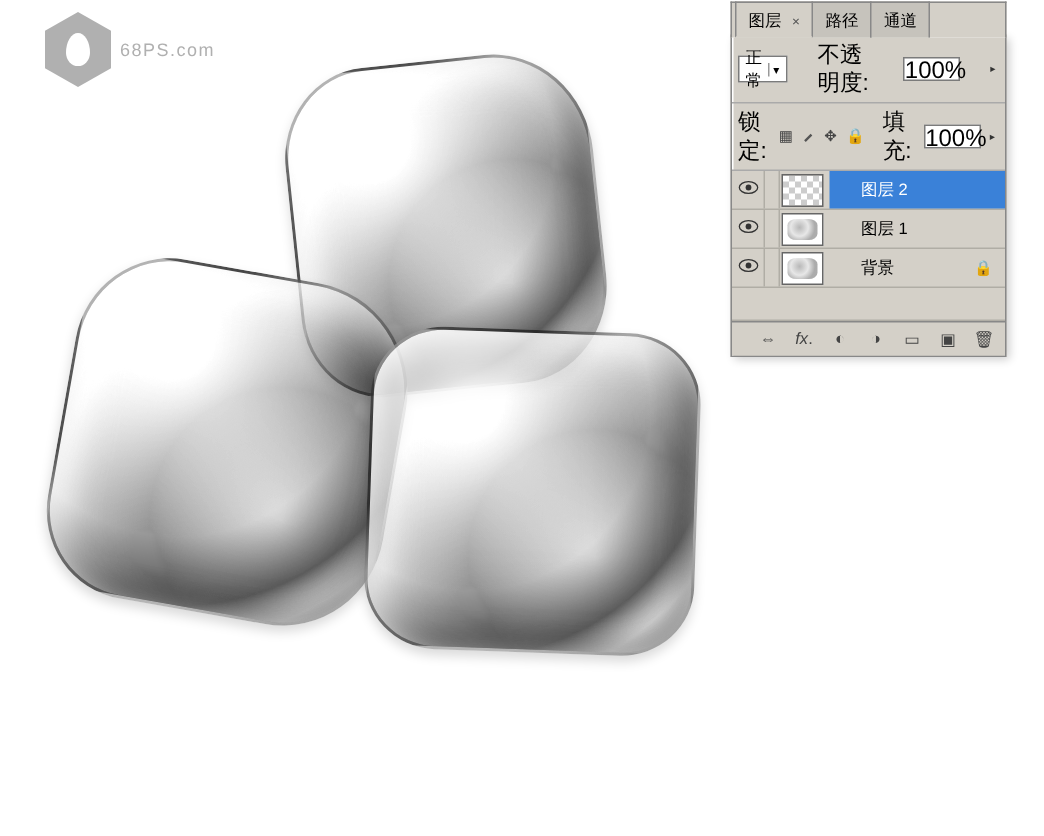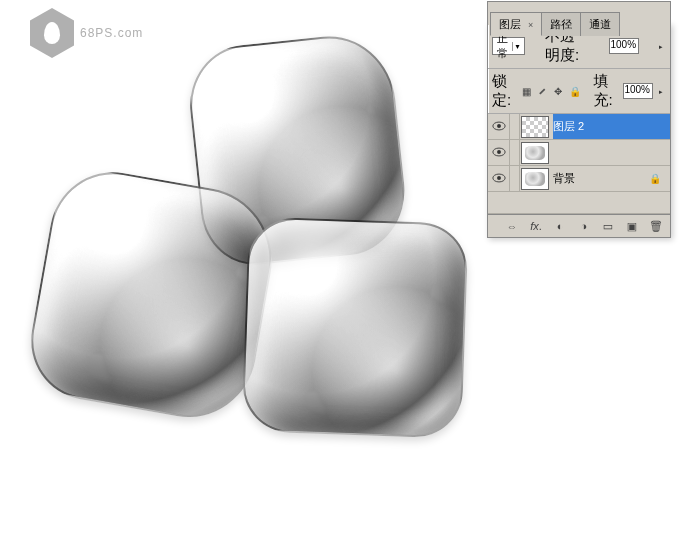--- a/index.html
+++ b/index.html
@@ -95,21 +95,21 @@
     display: flex;
     align-items: flex-end;
   }
   .tab {
     padding: 4px 8px 3px 8px;
     border: 1px solid #888;
     border-bottom: none;
     margin-right: -1px;
     background: #c6c3bc;
     position: relative;
-    top: 11px;
+    top: 0;
     cursor: pointer;
   }
   .tab.active {
     background: #d4d0c8;
     border-bottom: 1px solid #d4d0c8;
     z-index: 2;
   }
   .tab .close {
     margin-left: 4px;
     font-size: 9px;
@@ -140,21 +140,21 @@
     border-left: 1px solid #999;
     font-size: 8px;
   }
   .label-sm { font-size: 15px; }
   .num-input {
     width: 38px; height: 16px;
     background: #fff;
     border: 1px solid #7b7b7b;
     text-align: right;
     padding-right: 2px;
-    font-size: 10px;
+    font-size: 16px;
   }
   .spinner { width: 10px; font-size: 7px; line-height: 7px; color: #333; }
 
   .lock-row {
     display: flex;
     align-items: center;
     padding: 3px 4px;
     border-bottom: 1px solid #aaa;
     gap: 6px;
   }
@@ -212,21 +212,21 @@
     background:
       radial-gradient(circle at 40% 40%, #999 0%, #ddd 40%, #888 70%);
     border-radius: 30%;
     opacity: 0.7;
   }
   .layer-name-area {
     flex: 1;
     height: 100%;
     display: flex;
     align-items: center;
-    padding-left: 0;
+    padding-left: 21px;
     gap: 6px;
   }
   .layer-name { font-size: 11px; }
   .layer-lock {
     margin-left: auto;
     margin-right: 8px;
     font-size: 10px;
     color: #555;
   }
   .layer-empty {
@@ -337,20 +337,23 @@
           <svg viewBox="0 0 16 10">
               <ellipse cx="8" cy="5" rx="7" ry="4.5" fill="none" stroke="#333" stroke-width="1"></ellipse>
               <circle cx="8" cy="5" r="2.2" fill="#333"></circle>
             </svg>
         </span>
       </div>
       <div class="link-col"></div>
       <div class="thumb">
           <div class="thumb-inner"></div>
         </div>
+      <div class="layer-name-area">
+        <span class="layer-name">图层 1</span>
+      </div>
     </div>
 
     <div class="layer-item">
       <div class="vis-col">
         <span class="eye-icon">
           <svg viewBox="0 0 16 10">
               <ellipse cx="8" cy="5" rx="7" ry="4.5" fill="none" stroke="#333" stroke-width="1"></ellipse>
               <circle cx="8" cy="5" r="2.2" fill="#333"></circle>
             </svg>
         </span>

